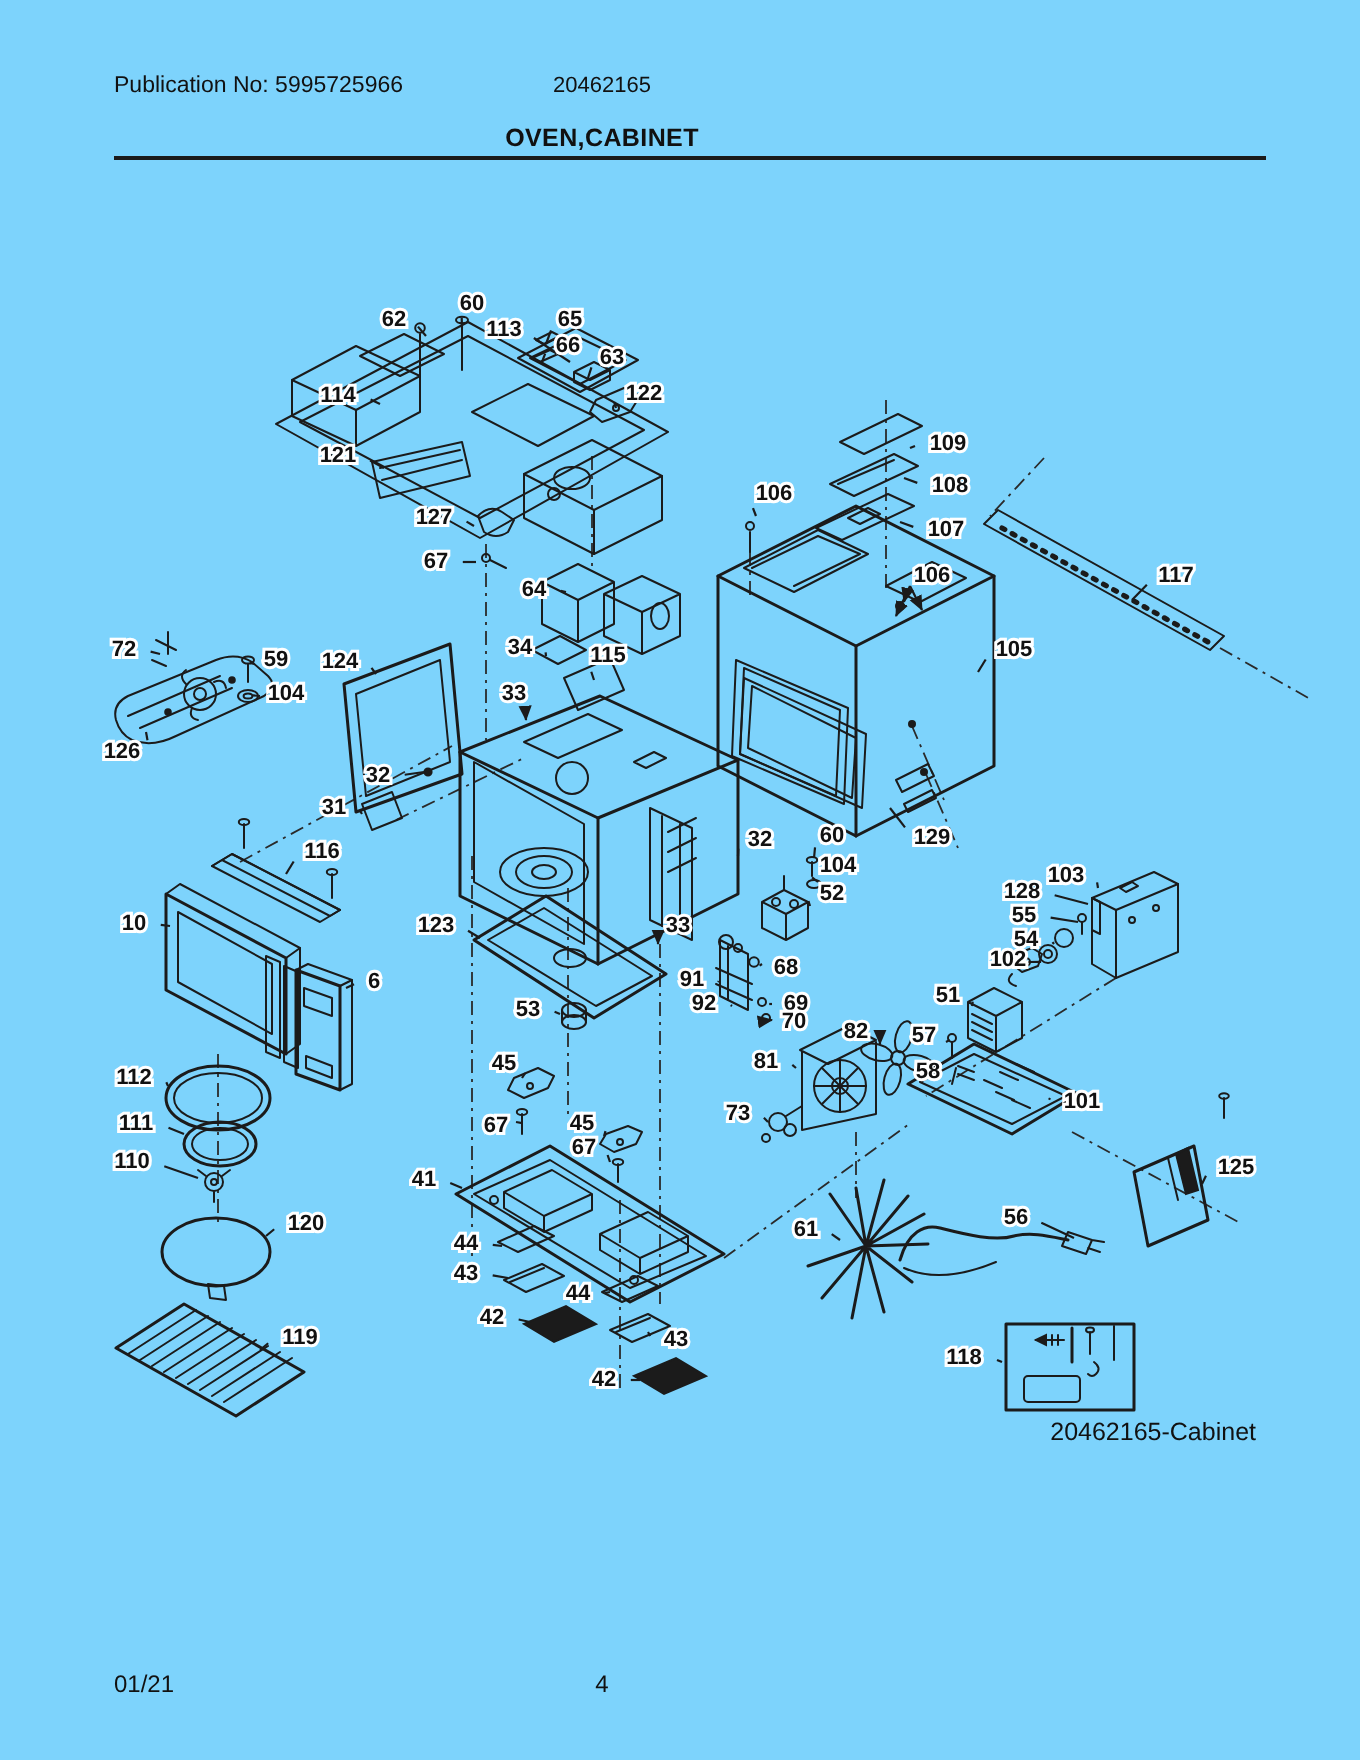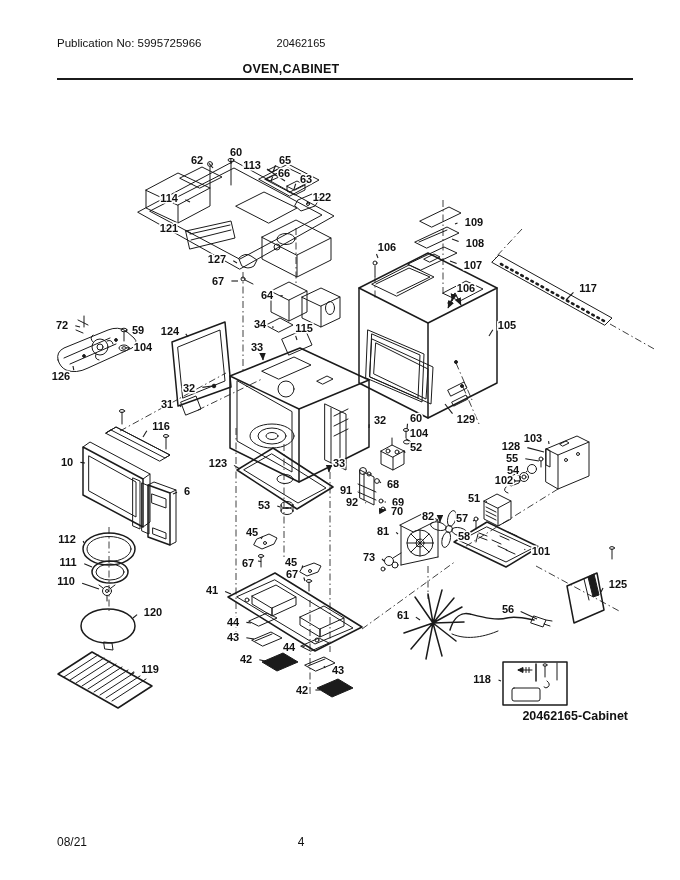--- a/index.html
+++ b/index.html
@@ -1,24 +1,24 @@
 <!DOCTYPE html>
 <html><head>
 <meta charset="utf-8">
 <style>
   html,body{margin:0;padding:0;background:#e8e8e8;}
-  .page{position:relative;width:680px;height:880px;background:#ffffff;margin:0 auto;
+  .page{position:relative;width:680px;height:880px;background:#7dd3fc;margin:0 auto;
         font-family:"Liberation Sans",sans-serif;color:#111;overflow:hidden;}
   .hdr-pub{position:absolute;left:57px;top:37px;font-size:11.5px;}
   .hdr-doc{position:absolute;left:301px;top:37px;transform:translateX(-50%);font-size:11px;}
-  .hdr-title{position:absolute;left:291px;top:62px;transform:translateX(-50%);font-size:12.5px;font-weight:bold;letter-spacing:.2px;}
+  .hdr-title{position:absolute;left:301px;top:62px;transform:translateX(-50%);font-size:12.5px;font-weight:bold;letter-spacing:.2px;}
   .hdr-rule{position:absolute;left:57px;top:78px;width:576px;height:2px;background:#1b1b1b;}
   .ftr-date{position:absolute;left:57px;top:835px;font-size:12px;}
   .ftr-page{position:absolute;left:301px;top:835px;transform:translateX(-50%);font-size:12px;}
-  .dg-caption{position:absolute;right:52px;top:709px;font-size:12.5px;font-weight:bold;}
+  .dg-caption{position:absolute;right:52px;top:709px;font-size:12.5px;font-weight:normal;}
   svg.dg{position:absolute;left:0;top:0;}
   svg.dg *{vector-effect:non-scaling-stroke;}
   .ln{stroke:#1b1b1b;stroke-width:1;fill:none;stroke-linejoin:round;stroke-linecap:round;}
   .ln15{stroke:#1b1b1b;stroke-width:1.5;fill:none;stroke-linejoin:round;stroke-linecap:round;}
   .fill-dark{fill:#1b1b1b;stroke:#1b1b1b;stroke-width:1;}
   .dash{stroke:#2a2a2a;stroke-width:.9;fill:none;stroke-dasharray:7 3 1.5 3;}
   .dots{stroke:#1b1b1b;stroke-width:2.6;fill:none;stroke-dasharray:1.6 4.2;stroke-linecap:round;}
   .co{font:bold 11px "Liberation Sans",sans-serif;fill:#111;paint-order:stroke;stroke:#ffffff;stroke-width:3px;}
   .leader{stroke:#1b1b1b;stroke-width:1.1;fill:none;}
 </style>
@@ -528,15 +528,15 @@
         <text x="403" y="615" text-anchor="middle" dominant-baseline="central" class="co">61</text>
         <line x1="520.667997953792" y1="611.402551336064" x2="537" y2="619" class="leader"></line>
         <text x="508" y="609" text-anchor="middle" dominant-baseline="central" class="co">56</text>
         <line x1="498.50879051849535" y1="679.9557720826498" x2="501" y2="681" class="leader"></line>
         <text x="482" y="679" text-anchor="middle" dominant-baseline="central" class="co">118</text>
       </g>
   </svg>
 
   <div class="dg-caption">20462165-Cabinet</div>
 
-  <div class="ftr-date">08/21</div>
+  <div class="ftr-date">01/21</div>
   <div class="ftr-page">4</div>
 </div>
 
 </body></html>

